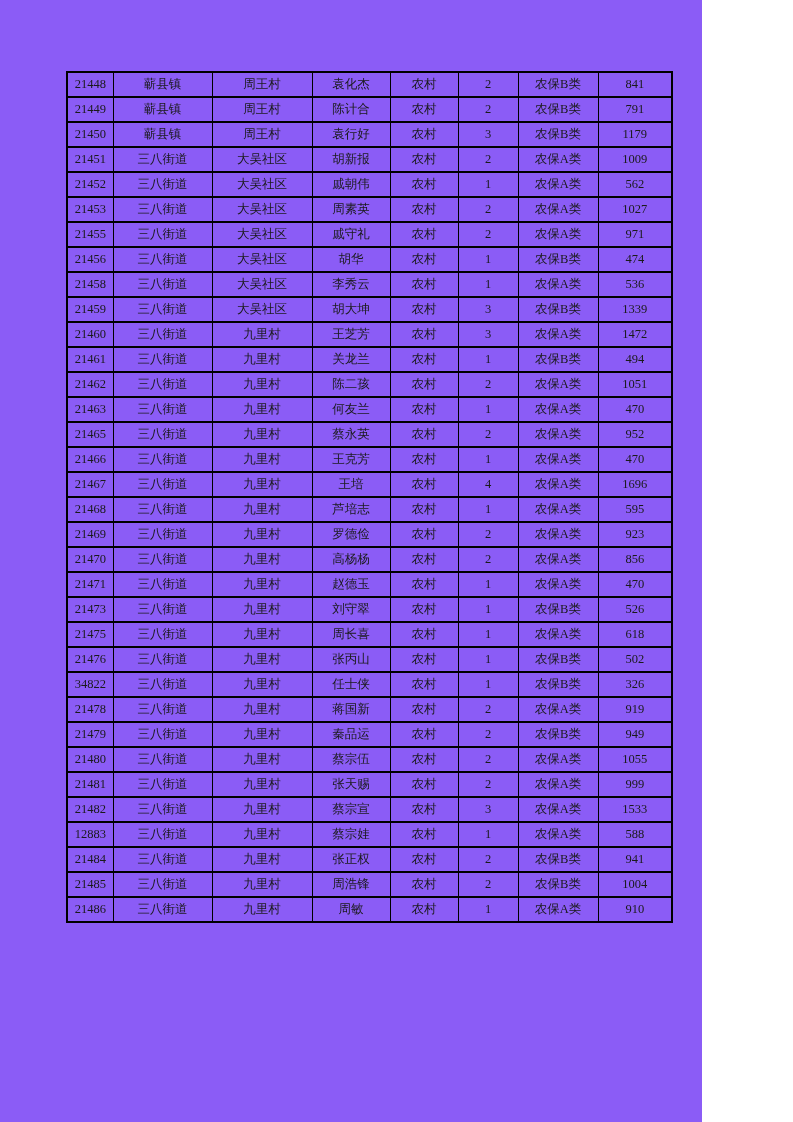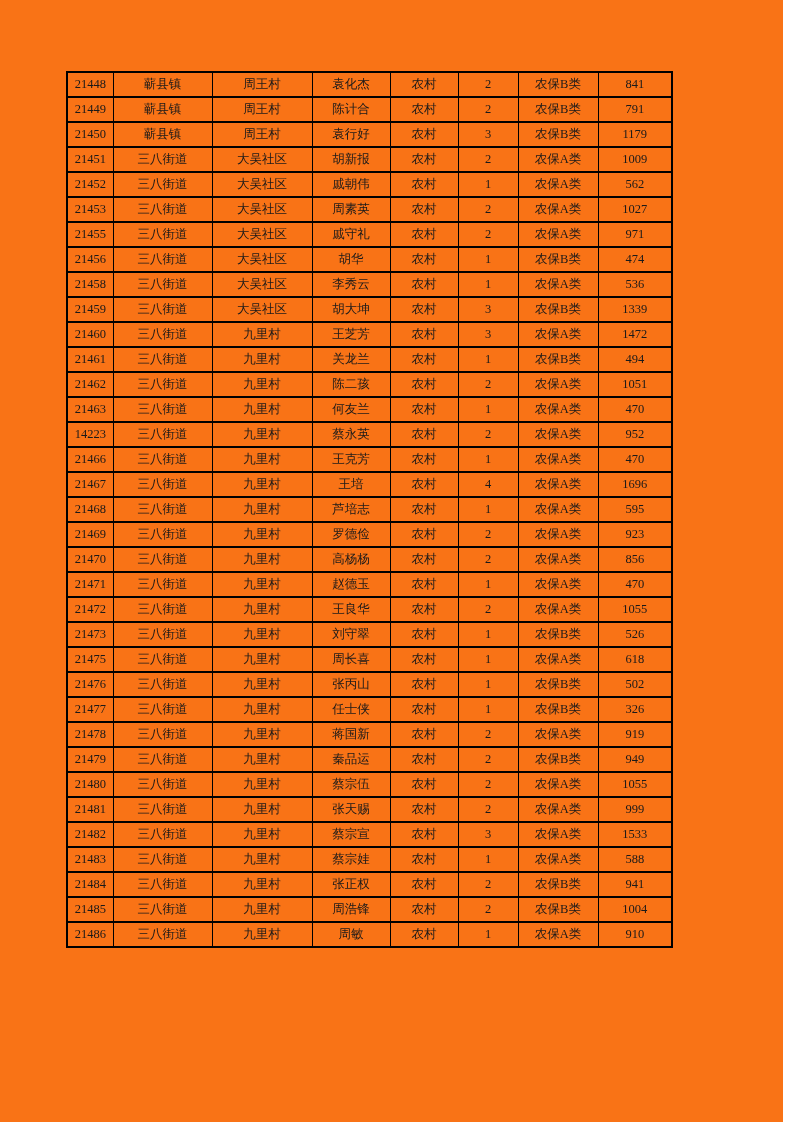--- a/index.html
+++ b/index.html
@@ -2,23 +2,23 @@
 <html><head>
 <meta charset="utf-8">
 <style>
   html, body {
     margin: 0;
     padding: 0;
     background: #ffffff;
   }
   .page {
     position: relative;
-    width: 783px;
+    width: 702px;
     height: 1122px;
-    background: #f97316;
+    background: #8b5cf6;
     overflow: hidden;
     font-family: "Liberation Serif", "DejaVu Serif", serif;
   }
   table.roster {
     position: absolute;
     left: 66px;
     top: 71px;
     border-collapse: collapse;
     table-layout: fixed;
     border: 2px solid #000000;
@@ -195,21 +195,21 @@
           <td>21463</td>
           <td>三八街道</td>
           <td>九里村</td>
           <td>何友兰</td>
           <td>农村</td>
           <td>1</td>
           <td>农保A类</td>
           <td>470</td>
         </tr>
         <tr>
-          <td>14223</td>
+          <td>21465</td>
           <td>三八街道</td>
           <td>九里村</td>
           <td>蔡永英</td>
           <td>农村</td>
           <td>2</td>
           <td>农保A类</td>
           <td>952</td>
         </tr>
         <tr>
           <td>21466</td>
@@ -265,121 +265,111 @@
           <td>21471</td>
           <td>三八街道</td>
           <td>九里村</td>
           <td>赵德玉</td>
           <td>农村</td>
           <td>1</td>
           <td>农保A类</td>
           <td>470</td>
         </tr>
         <tr>
-          <td>21472</td>
-          <td>三八街道</td>
-          <td>九里村</td>
-          <td>王良华</td>
+          <td>21473</td>
+          <td>三八街道</td>
+          <td>九里村</td>
+          <td>刘守翠</td>
+          <td>农村</td>
+          <td>1</td>
+          <td>农保B类</td>
+          <td>526</td>
+        </tr>
+        <tr>
+          <td>21475</td>
+          <td>三八街道</td>
+          <td>九里村</td>
+          <td>周长喜</td>
+          <td>农村</td>
+          <td>1</td>
+          <td>农保A类</td>
+          <td>618</td>
+        </tr>
+        <tr>
+          <td>21476</td>
+          <td>三八街道</td>
+          <td>九里村</td>
+          <td>张丙山</td>
+          <td>农村</td>
+          <td>1</td>
+          <td>农保B类</td>
+          <td>502</td>
+        </tr>
+        <tr>
+          <td>34822</td>
+          <td>三八街道</td>
+          <td>九里村</td>
+          <td>任士侠</td>
+          <td>农村</td>
+          <td>1</td>
+          <td>农保B类</td>
+          <td>326</td>
+        </tr>
+        <tr>
+          <td>21478</td>
+          <td>三八街道</td>
+          <td>九里村</td>
+          <td>蒋国新</td>
+          <td>农村</td>
+          <td>2</td>
+          <td>农保A类</td>
+          <td>919</td>
+        </tr>
+        <tr>
+          <td>21479</td>
+          <td>三八街道</td>
+          <td>九里村</td>
+          <td>秦品运</td>
+          <td>农村</td>
+          <td>2</td>
+          <td>农保B类</td>
+          <td>949</td>
+        </tr>
+        <tr>
+          <td>21480</td>
+          <td>三八街道</td>
+          <td>九里村</td>
+          <td>蔡宗伍</td>
           <td>农村</td>
           <td>2</td>
           <td>农保A类</td>
           <td>1055</td>
         </tr>
         <tr>
-          <td>21473</td>
-          <td>三八街道</td>
-          <td>九里村</td>
-          <td>刘守翠</td>
-          <td>农村</td>
-          <td>1</td>
-          <td>农保B类</td>
-          <td>526</td>
-        </tr>
-        <tr>
-          <td>21475</td>
-          <td>三八街道</td>
-          <td>九里村</td>
-          <td>周长喜</td>
-          <td>农村</td>
-          <td>1</td>
-          <td>农保A类</td>
-          <td>618</td>
-        </tr>
-        <tr>
-          <td>21476</td>
-          <td>三八街道</td>
-          <td>九里村</td>
-          <td>张丙山</td>
-          <td>农村</td>
-          <td>1</td>
-          <td>农保B类</td>
-          <td>502</td>
-        </tr>
-        <tr>
-          <td>21477</td>
-          <td>三八街道</td>
-          <td>九里村</td>
-          <td>任士侠</td>
-          <td>农村</td>
-          <td>1</td>
-          <td>农保B类</td>
-          <td>326</td>
-        </tr>
-        <tr>
-          <td>21478</td>
-          <td>三八街道</td>
-          <td>九里村</td>
-          <td>蒋国新</td>
-          <td>农村</td>
-          <td>2</td>
-          <td>农保A类</td>
-          <td>919</td>
-        </tr>
-        <tr>
-          <td>21479</td>
-          <td>三八街道</td>
-          <td>九里村</td>
-          <td>秦品运</td>
-          <td>农村</td>
-          <td>2</td>
-          <td>农保B类</td>
-          <td>949</td>
-        </tr>
-        <tr>
-          <td>21480</td>
-          <td>三八街道</td>
-          <td>九里村</td>
-          <td>蔡宗伍</td>
-          <td>农村</td>
-          <td>2</td>
-          <td>农保A类</td>
-          <td>1055</td>
-        </tr>
-        <tr>
           <td>21481</td>
           <td>三八街道</td>
           <td>九里村</td>
           <td>张天赐</td>
           <td>农村</td>
           <td>2</td>
           <td>农保A类</td>
           <td>999</td>
         </tr>
         <tr>
           <td>21482</td>
           <td>三八街道</td>
           <td>九里村</td>
           <td>蔡宗宣</td>
           <td>农村</td>
           <td>3</td>
           <td>农保A类</td>
           <td>1533</td>
         </tr>
         <tr>
-          <td>21483</td>
+          <td>12883</td>
           <td>三八街道</td>
           <td>九里村</td>
           <td>蔡宗娃</td>
           <td>农村</td>
           <td>1</td>
           <td>农保A类</td>
           <td>588</td>
         </tr>
         <tr>
           <td>21484</td>

